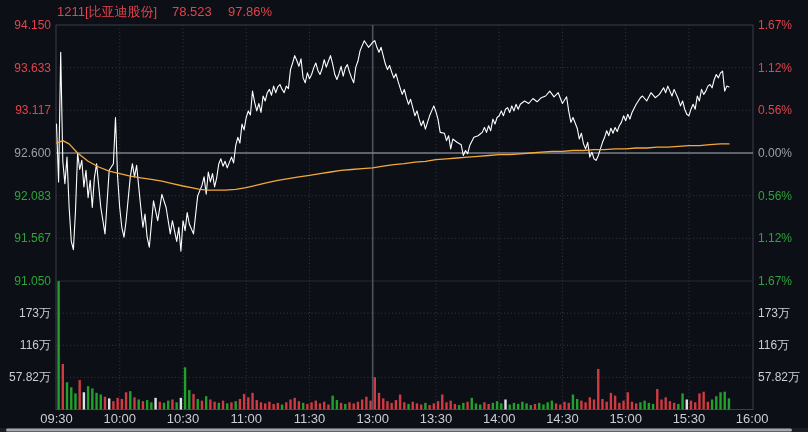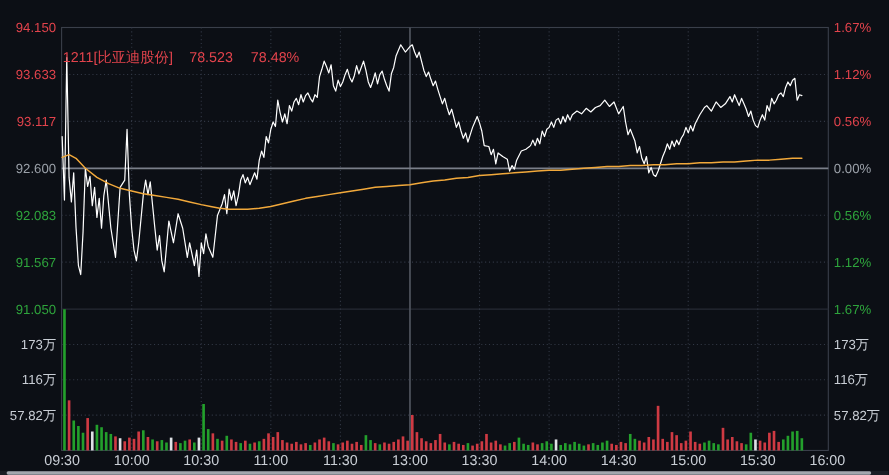--- a/index.html
+++ b/index.html
@@ -2,29 +2,29 @@
 <html><head>
 <meta charset="utf-8">
 <style>
   html,body{margin:0;padding:0;background:#0c0f15;width:808px;height:432px;overflow:hidden;
     font-family:"Liberation Sans","DejaVu Sans",sans-serif;}
   #app{position:relative;width:808px;height:432px;background:#0c0f15;}
   .hdr{position:absolute;top:3px;height:18px;line-height:18px;font-size:13px;white-space:nowrap;}
   #hdr-name{left:57px;}
   #hdr-price{left:172px;}
   #hdr-pct{left:228px;}
-  .up{color:#e2434c;margin-top:40px;}
+  .up{color:#e2434c;}
   svg text{font-family:"Liberation Sans","DejaVu Sans",sans-serif;}
 </style>
 </head>
 <body>
 <div id="app">
   <span class="hdr up" id="hdr-name">1211[比亚迪股份]</span>
   <span class="hdr up" id="hdr-price">78.523</span>
-  <span class="hdr up" id="hdr-pct">78.48%</span>
+  <span class="hdr up" id="hdr-pct">97.86%</span>
   <svg id="chart" width="808" height="432" viewBox="0 0 808 432">
       <rect x="56" y="25" width="697" height="384.5" fill="none" stroke="#3a3f4a" stroke-width="1"></rect>
       <line x1="56" y1="281" x2="753" y2="281" stroke="#262b34" stroke-width="1"></line>
       <line x1="56" y1="67.69419354838782" x2="753" y2="67.69419354838782" stroke="#323845" stroke-width="1" stroke-dasharray="1,2.5"></line>
       <line x1="56" y1="110.30580645161277" x2="753" y2="110.30580645161277" stroke="#323845" stroke-width="1" stroke-dasharray="1,2.5"></line>
       <line x1="56" y1="195.69419354838723" x2="753" y2="195.69419354838723" stroke="#323845" stroke-width="1" stroke-dasharray="1,2.5"></line>
       <line x1="56" y1="238.30580645161336" x2="753" y2="238.30580645161336" stroke="#323845" stroke-width="1" stroke-dasharray="1,2.5"></line>
       <line x1="56" y1="313.125" x2="753" y2="313.125" stroke="#323845" stroke-width="1" stroke-dasharray="1,2.5"></line>
       <line x1="56" y1="345.25" x2="753" y2="345.25" stroke="#323845" stroke-width="1" stroke-dasharray="1,2.5"></line>
       <line x1="56" y1="377.375" x2="753" y2="377.375" stroke="#323845" stroke-width="1" stroke-dasharray="1,2.5"></line>

